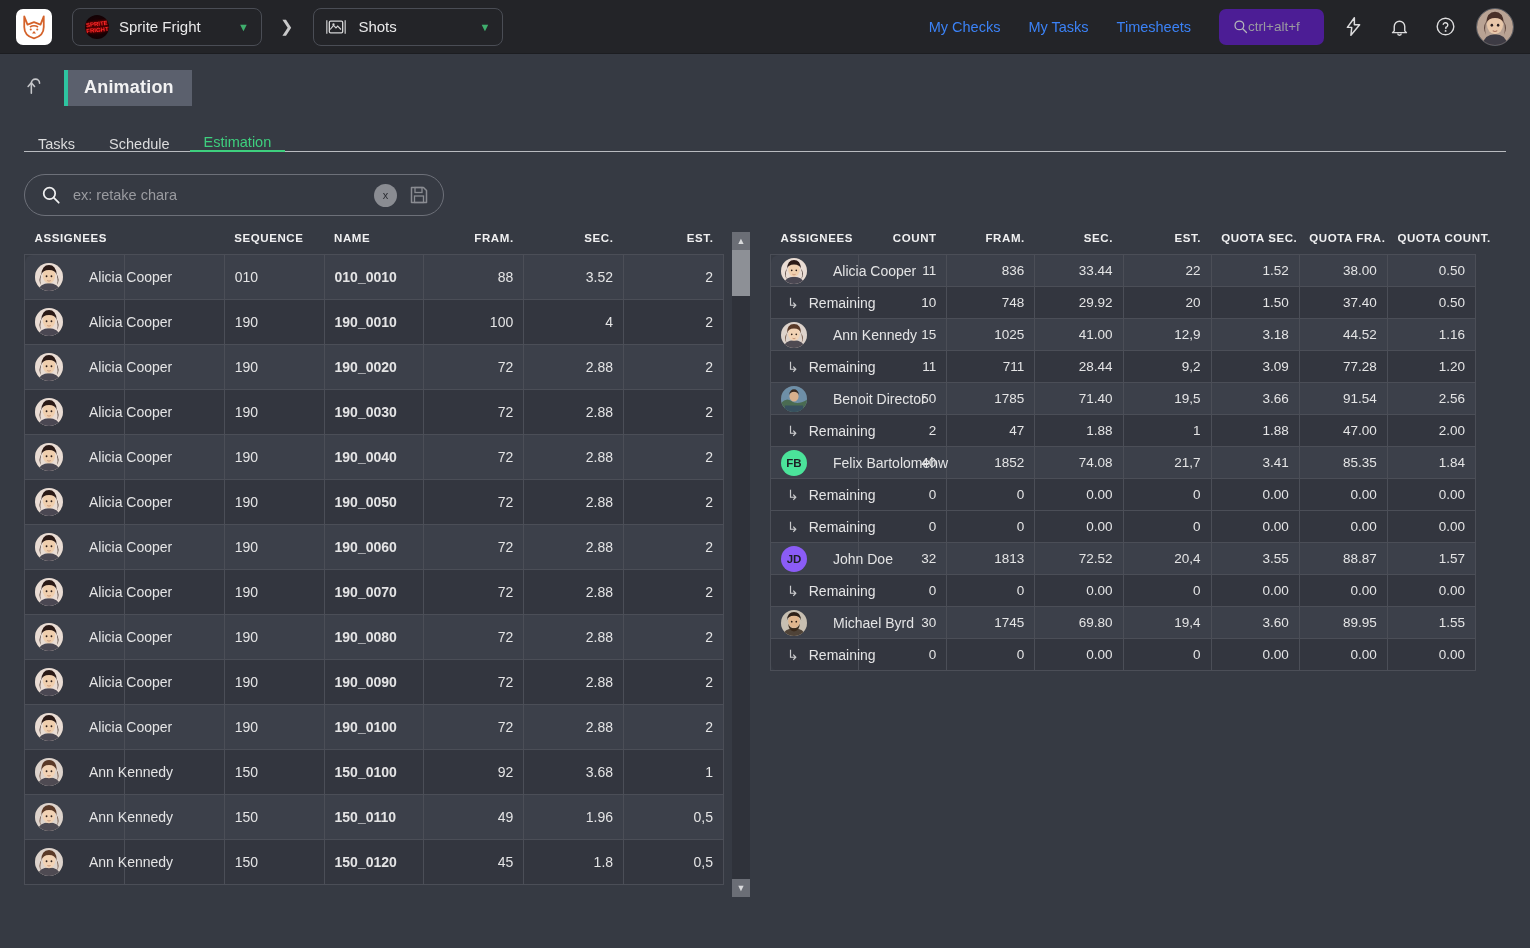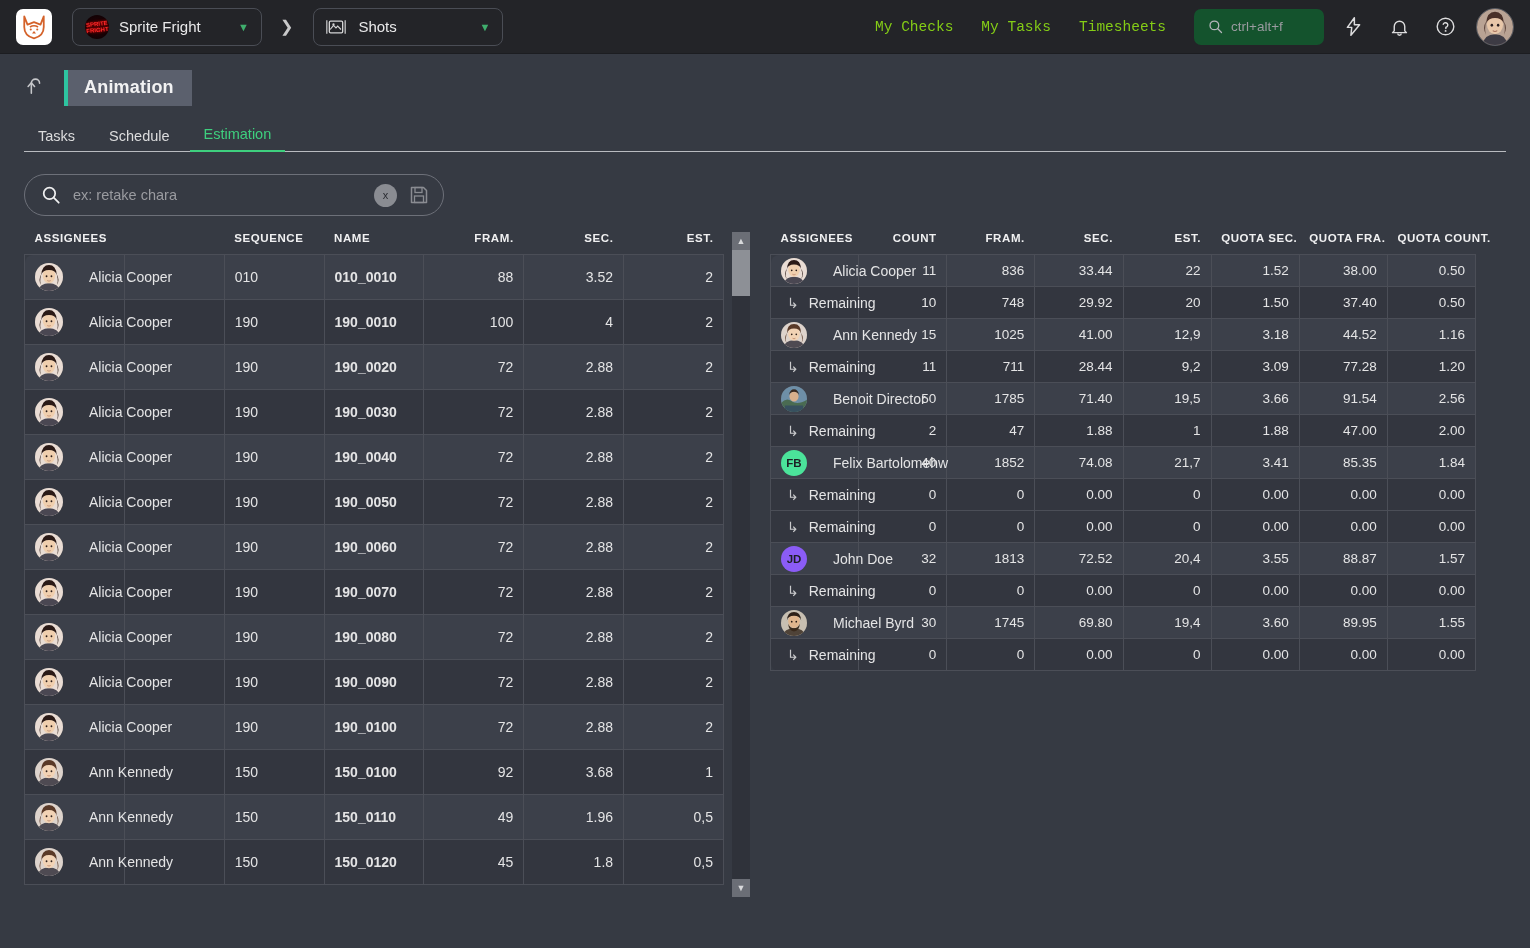--- a/index.html
+++ b/index.html
@@ -52,27 +52,27 @@
     transform: rotate(-6deg);
   }
   .sel-label { font-size: 15px; color: #e9e9ea; flex: 1 1 auto; white-space: nowrap;}
   .chev { color: #3fae6d; font-size: 11px; }
   .arrow-sep { color: #c9c9ca; font-size: 16px; margin-left: 18px; }
   .shots-icon { color: #d4d4d5; font-size: 14px; width: 22px; display:flex;}
   .shots-icon svg { width:20px; height:16px; }
 
   .topnav { margin-left: auto; display: flex; align-items: center; gap: 0; }
   .topnav a {
-    color: #84cc16; font-size: 14.5px; text-decoration: none;
-    padding: 0 14px; white-space: nowrap; font-family: Liberation Mono, monospace;
+    color: #3b82f6; font-size: 14.5px; text-decoration: none;
+    padding: 0 14px; white-space: nowrap;
   }
   .searchbox {
-    background: #14532d; border-radius: 7px; height: 36px;
-    display: flex; align-items: center; gap: 8px;
-    padding: 0 14px; margin-left: 14px; width: 130px;
+    background: #4c1d95; border-radius: 7px; height: 36px;
+    display: flex; align-items: center; 
+    padding: 0 14px; margin-left: 14px; width: 105px;
   }
   .searchbox .sicon { width: 15px; height: 15px; flex:0 0 auto;}
   .searchbox .sph { color: #9a9ba0; font-size: 13.5px; }
 
   .iconbtn {
     width: 34px; height: 34px; margin-left: 12px;
     display: flex; align-items: center; justify-content: center;
     cursor: pointer;
   }
   .iconbtn svg { width: 21px; height: 21px; }
@@ -95,21 +95,21 @@
 
   
   .tabs {
     margin: 14px 24px 0 24px;
     display: flex; align-items: flex-end; gap: 6px;
     border-bottom: 1px solid #b9bbc0;
     position: relative; height: 32px;
   }
   .tab {
     font-size: 14.5px; color: #dcdcdd;
-    padding: 0 14px 8px 14px; cursor: pointer;
+    padding: 0 14px 0 14px; cursor: pointer;
     position: relative; bottom: -1px;
   }
   .tab.active { color: #3ecf7e; border-bottom: 2px solid #3ecf7e; }
 
   
   .filterwrap { padding: 22px 24px 0 24px; }
   .filterbar {
     width: 420px; height: 42px;
     border: 1px solid #6d7079; border-radius: 21px;
     display: flex; align-items: center; padding: 0 14px 0 16px; gap: 12px;

